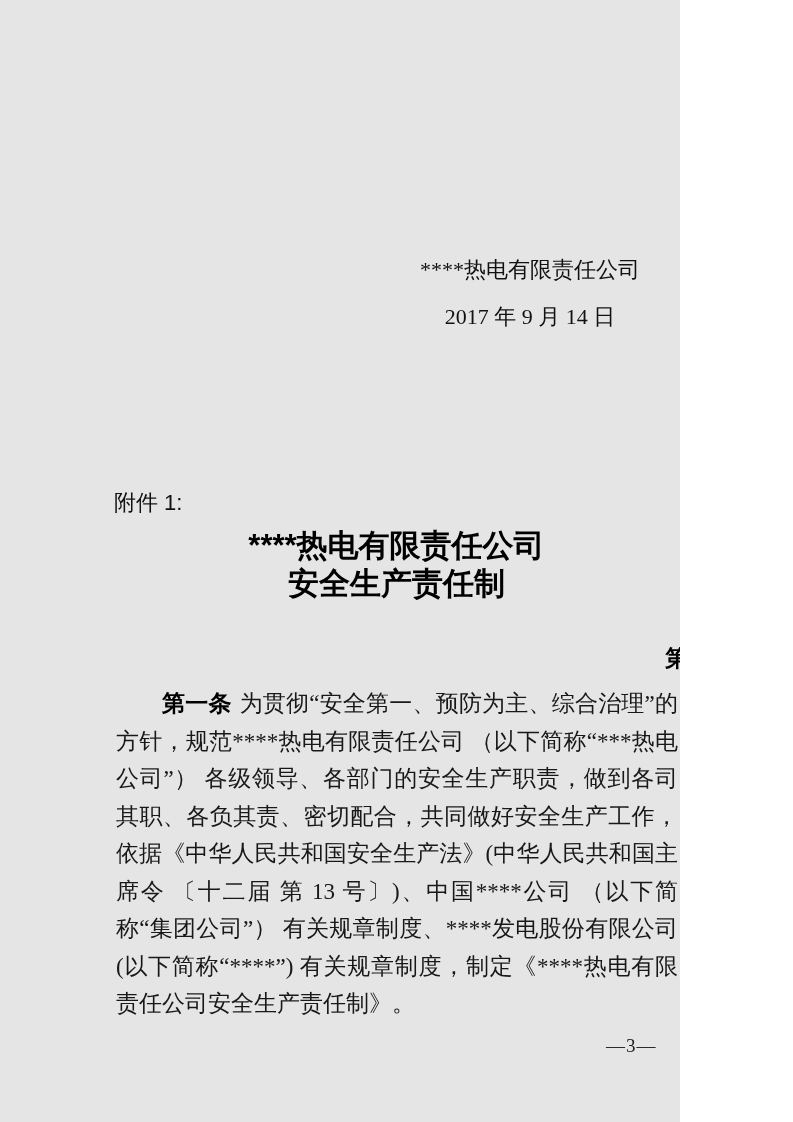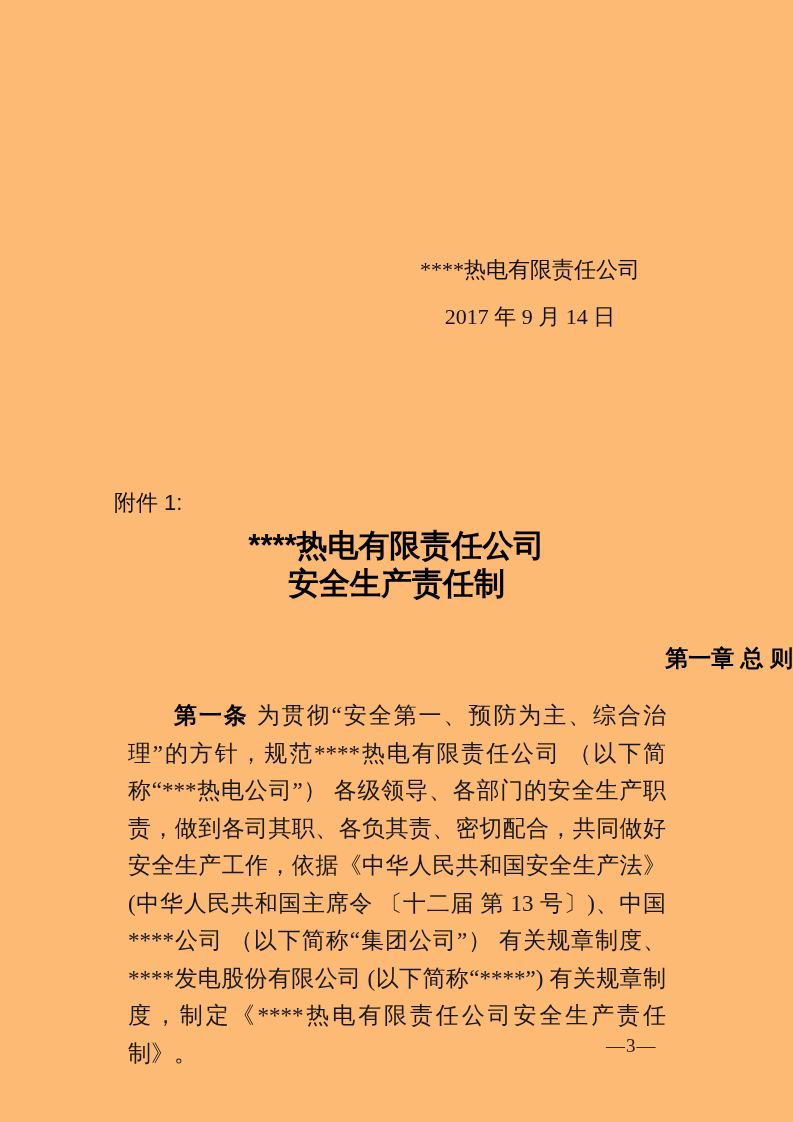--- a/index.html
+++ b/index.html
@@ -2,23 +2,23 @@
 <html><head>
 <meta charset="utf-8">
 <style>
   html, body {
     margin: 0;
     padding: 0;
     background: #ffffff;
   }
   .page {
     position: relative;
-    width: 793px;
+    width: 680px;
     height: 1122px;
-    background: #fdba74;
+    background: #e5e5e5;
     color: #000000;
     overflow: hidden;
     font-family: "Liberation Serif", "DejaVu Serif", serif;
   }
   
   .sign-block {
     position: absolute;
     top: 246px;
     left: 400px;
     width: 260px;
@@ -72,21 +72,21 @@
     top: 681px;
     left: 112px;
     width: 570px;
     font-size: 23px;
     line-height: 37.5px;
     text-align: justify;
     color: #181818;
     font-family: "Liberation Serif", "DejaVu Serif", serif;
   }
   .doc-body p {
-    margin: 16px;
+    margin: 4px;
     text-indent: 46px;
   }
   .article-label {
     font-weight: 700;
     color: #000000;
     margin-right: 8px;
   }
   
   .page-number {
     position: absolute;

